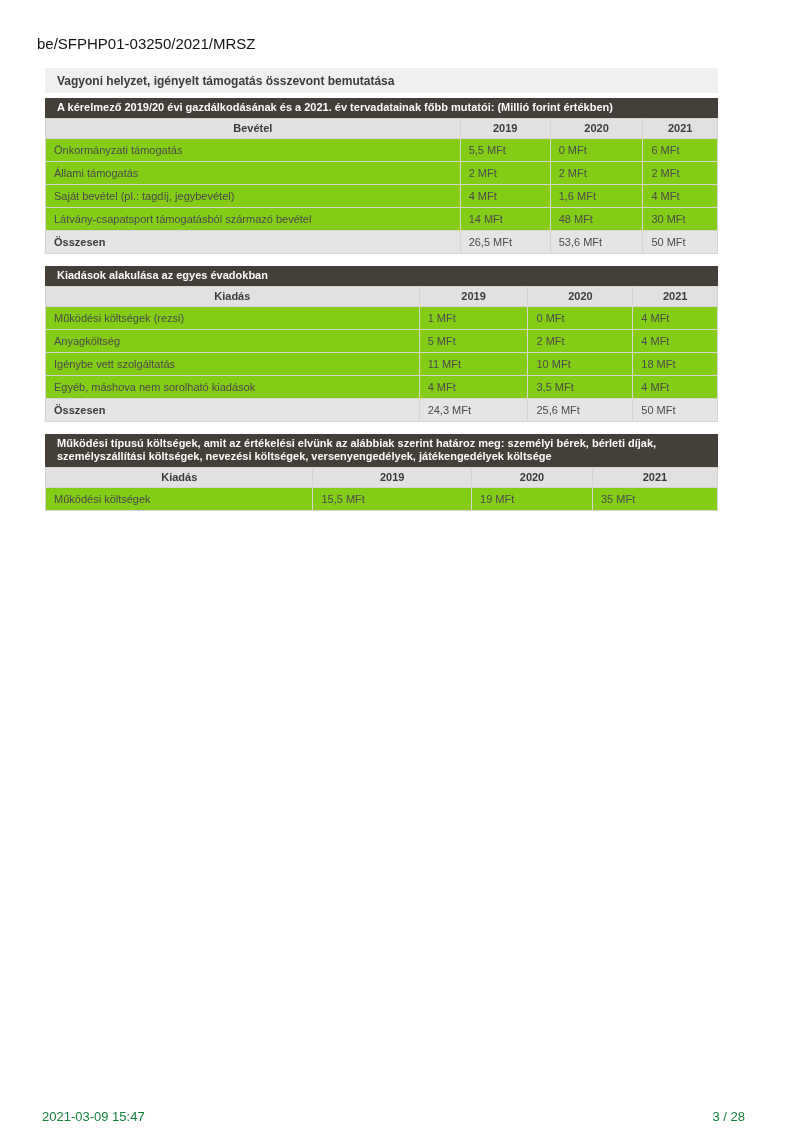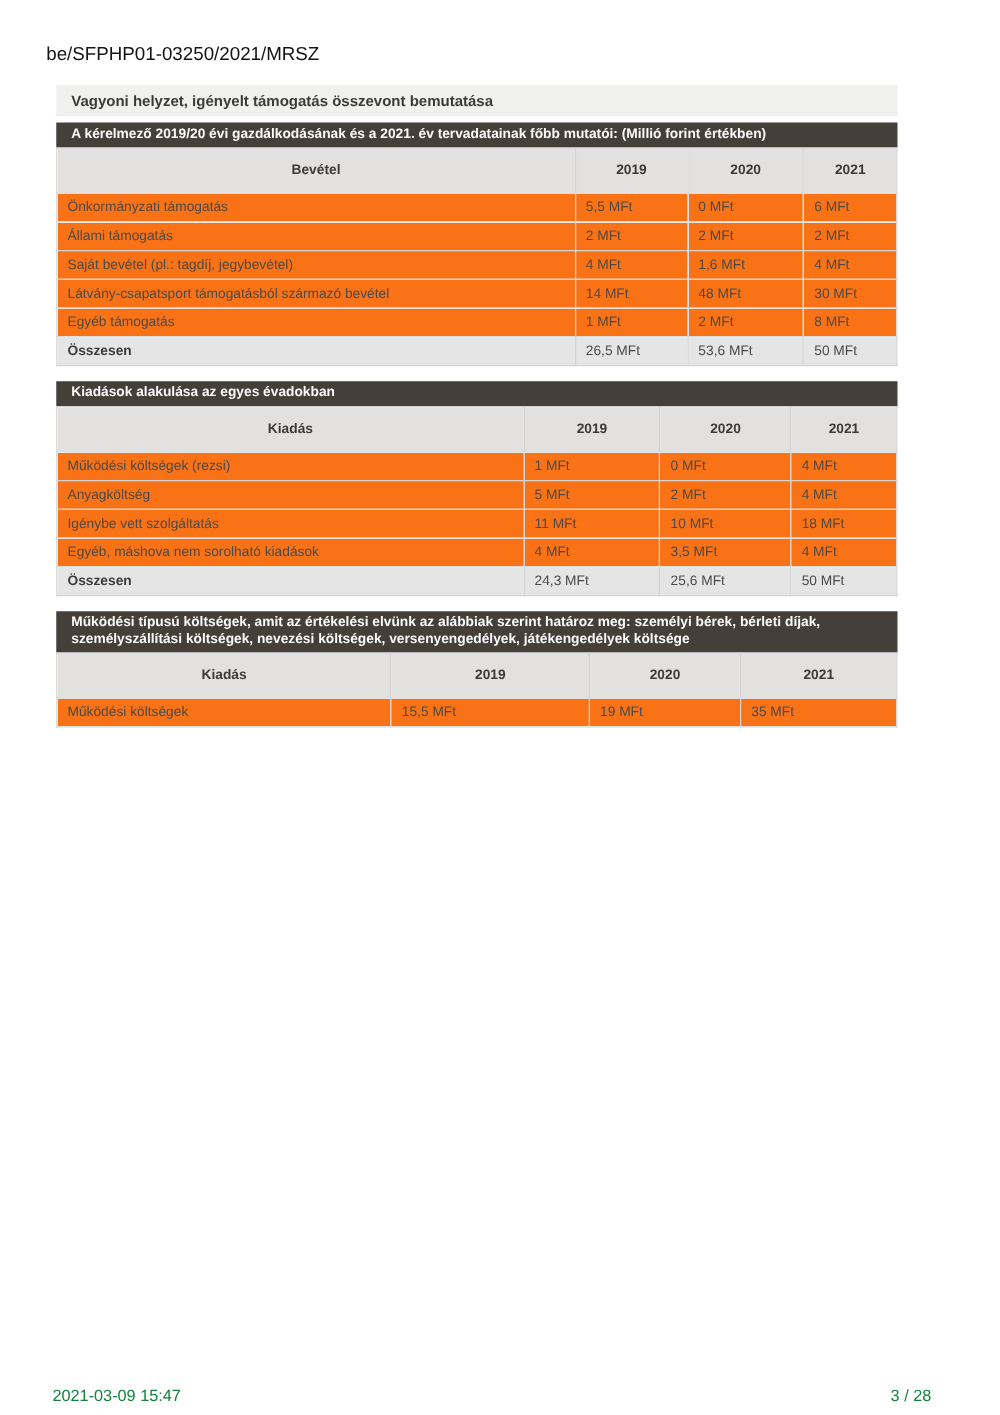--- a/index.html
+++ b/index.html
@@ -60,23 +60,23 @@
     height: 23px;
     vertical-align: middle;
     overflow: hidden;
     white-space: nowrap;
   }
   thead th {
     background: #e2e1e0;
     color: #3b3b3a;
     font-weight: bold;
     text-align: center;
-    height: 36px;
-  }
-  tbody td { background: #f97316; text-align: left; font-weight: normal; }
+    height: 20px;
+  }
+  tbody td { background: #84cc16; text-align: left; font-weight: normal; }
   tr.total-row td { background: #e5e5e5; }
   tr.total-row td.row-label { font-weight: bold; color: #3b3b3a; }
   .page-footer {
     position: absolute;
     left: 42px;
     right: 55px;
     top: 1093px;
     display: flex;
     justify-content: space-between;
     font-size: 13px;
@@ -135,26 +135,20 @@
             <td>4 MFt</td>
             <td>1,6 MFt</td>
             <td>4 MFt</td>
           </tr>
           <tr>
             <td class="row-label">Látvány-csapatsport támogatásból származó bevétel</td>
             <td>14 MFt</td>
             <td>48 MFt</td>
             <td>30 MFt</td>
           </tr>
-          <tr>
-            <td class="row-label">Egyéb támogatás</td>
-            <td>1 MFt</td>
-            <td>2 MFt</td>
-            <td>8 MFt</td>
-          </tr>
           <tr class="total-row">
             <td class="row-label">Összesen</td>
             <td>26,5 MFt</td>
             <td>53,6 MFt</td>
             <td>50 MFt</td>
           </tr>
         </tbody>
       </table>
     </div>
 

